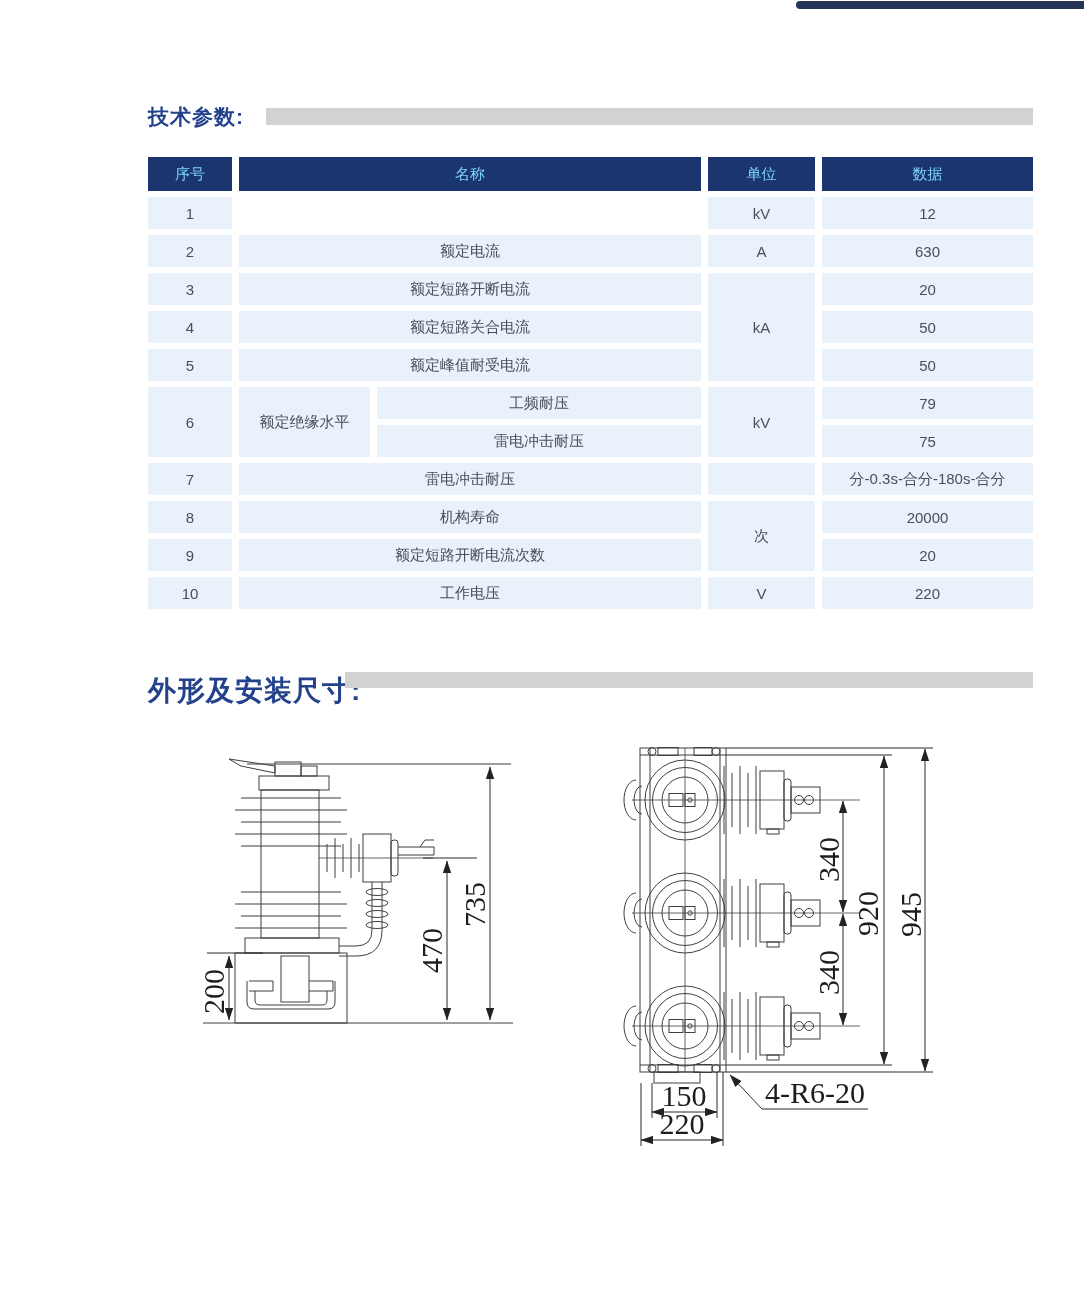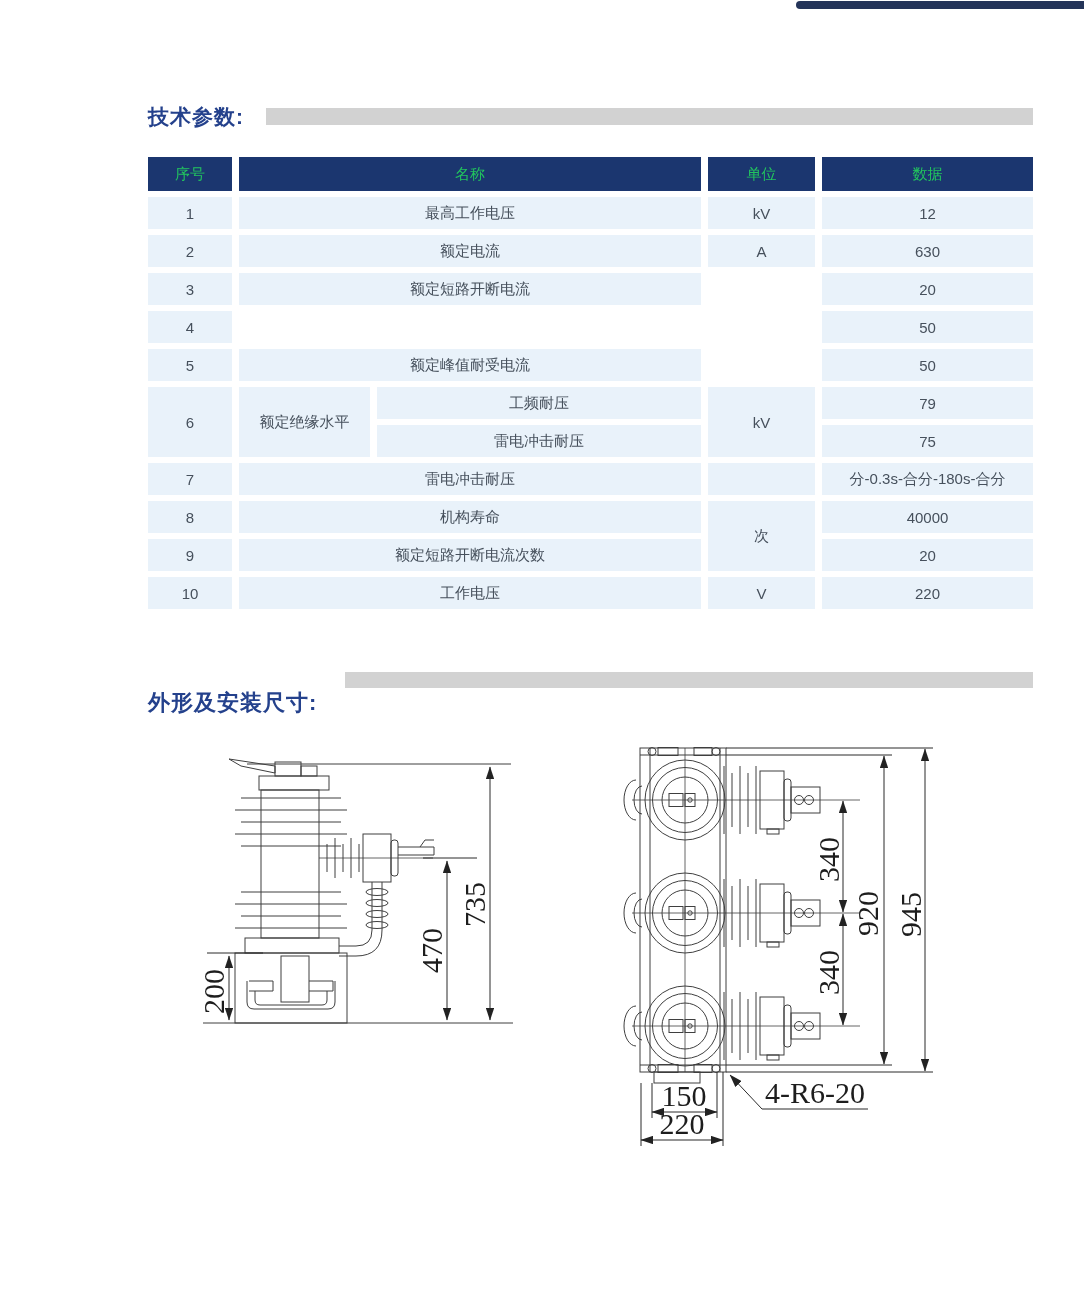--- a/index.html
+++ b/index.html
@@ -2,32 +2,32 @@
 <html><head>
 <meta charset="utf-8">
 <style>
   html,body{margin:0;padding:0;background:#fff;}
   #page{position:relative;width:1084px;height:1164px;background:#ffffff;overflow:hidden;
         font-family:"Liberation Sans","DejaVu Sans",sans-serif;}
   .topbar{position:absolute;left:796px;top:1px;width:288px;height:8px;background:#243459;
           border-radius:4px 0 0 4px;}
   .sec-title{position:absolute;left:148px;color:#24418c;font-weight:bold;letter-spacing:1px;}
   #title1{top:103px;font-size:21px;}
-  #title2{top:688px;font-size:22px;}
+  #title2{top:672px;font-size:28px;}
   .sec-bar{position:absolute;height:17px;background:#d2d2d2;}
   #bar1{left:266px;top:108px;width:767px;}
   #bar2{left:345px;top:672px;width:688px;height:16px;}
   
   #ptable{position:absolute;left:148px;top:157px;width:885px;display:grid;
           grid-template-columns:84px 131px 324px 107px 211px;
           grid-template-rows:34px repeat(11,32px);
           column-gap:7px;row-gap:6px;}
   .cell{background:#e9f2fa;display:flex;align-items:center;justify-content:center;
         font-size:15px;color:#46505c;}
-  .th{background:#1b366f;color:#22c55e;font-size:15px;}
+  .th{background:#1b366f;color:#7dd3fc;font-size:15px;}
   
   svg{position:absolute;overflow:visible;}
   .ln line,.ln rect,.ln path,.ln circle,.ln ellipse{fill:none;stroke:#3f3f3f;stroke-width:1;}
   .ln .thin{stroke-width:0.8;}
   .dim line{fill:none;stroke:#2b2b2b;stroke-width:1;}
   svg text{font-family:"Liberation Serif","DejaVu Serif",serif;fill:#1d1d1d;font-size:30px;}
 </style>
 </head>
 <body>
 
@@ -39,33 +39,34 @@
   <div id="bar1" class="sec-bar"></div>
 
   <div id="ptable">
 
     <div class="cell th" style="grid-row:1;grid-column:1">序号</div>
     <div class="cell th" style="grid-row:1;grid-column:2/4">名称</div>
     <div class="cell th" style="grid-row:1;grid-column:4">单位</div>
     <div class="cell th" style="grid-row:1;grid-column:5">数据</div>
 
     <div class="cell" style="grid-row:2;grid-column:1">1</div>
-    <div class="cell" style="grid-row:2;grid-column:2/4">最高工作电压</div>
     <div class="cell" style="grid-row:2;grid-column:4">kV</div>
     <div class="cell" style="grid-row:2;grid-column:5">12</div>
 
     <div class="cell" style="grid-row:3;grid-column:1">2</div>
     <div class="cell" style="grid-row:3;grid-column:2/4">额定电流</div>
     <div class="cell" style="grid-row:3;grid-column:4">A</div>
     <div class="cell" style="grid-row:3;grid-column:5">630</div>
 
     <div class="cell" style="grid-row:4;grid-column:1">3</div>
     <div class="cell" style="grid-row:4;grid-column:2/4">额定短路开断电流</div>
+    <div class="cell" style="grid-row:4/7;grid-column:4">kA</div>
     <div class="cell" style="grid-row:4;grid-column:5">20</div>
     <div class="cell" style="grid-row:5;grid-column:1">4</div>
+    <div class="cell" style="grid-row:5;grid-column:2/4">额定短路关合电流</div>
     <div class="cell" style="grid-row:5;grid-column:5">50</div>
     <div class="cell" style="grid-row:6;grid-column:1">5</div>
     <div class="cell" style="grid-row:6;grid-column:2/4">额定峰值耐受电流</div>
     <div class="cell" style="grid-row:6;grid-column:5">50</div>
 
     <div class="cell" style="grid-row:7/9;grid-column:1">6</div>
     <div class="cell" style="grid-row:7/9;grid-column:2">额定绝缘水平</div>
     <div class="cell" style="grid-row:8;grid-column:3">雷电冲击耐压</div>
     <div class="cell" style="grid-row:7;grid-column:3">工频耐压</div>
     <div class="cell" style="grid-row:7/9;grid-column:4">kV</div>
@@ -73,21 +74,21 @@
     <div class="cell" style="grid-row:8;grid-column:5">75</div>
 
     <div class="cell" style="grid-row:9;grid-column:1">7</div>
     <div class="cell" style="grid-row:9;grid-column:2/4">雷电冲击耐压</div>
     <div class="cell" style="grid-row:9;grid-column:4"></div>
     <div class="cell" style="grid-row:9;grid-column:5">分-0.3s-合分-180s-合分</div>
 
     <div class="cell" style="grid-row:10;grid-column:1">8</div>
     <div class="cell" style="grid-row:10;grid-column:2/4">机构寿命</div>
     <div class="cell" style="grid-row:10/12;grid-column:4">次</div>
-    <div class="cell" style="grid-row:10;grid-column:5">40000</div>
+    <div class="cell" style="grid-row:10;grid-column:5">20000</div>
     <div class="cell" style="grid-row:11;grid-column:1">9</div>
     <div class="cell" style="grid-row:11;grid-column:2/4">额定短路开断电流次数</div>
     <div class="cell" style="grid-row:11;grid-column:5">20</div>
 
     <div class="cell" style="grid-row:12;grid-column:1">10</div>
     <div class="cell" style="grid-row:12;grid-column:2/4">工作电压</div>
     <div class="cell" style="grid-row:12;grid-column:4">V</div>
     <div class="cell" style="grid-row:12;grid-column:5">220</div>
   </div>
 

